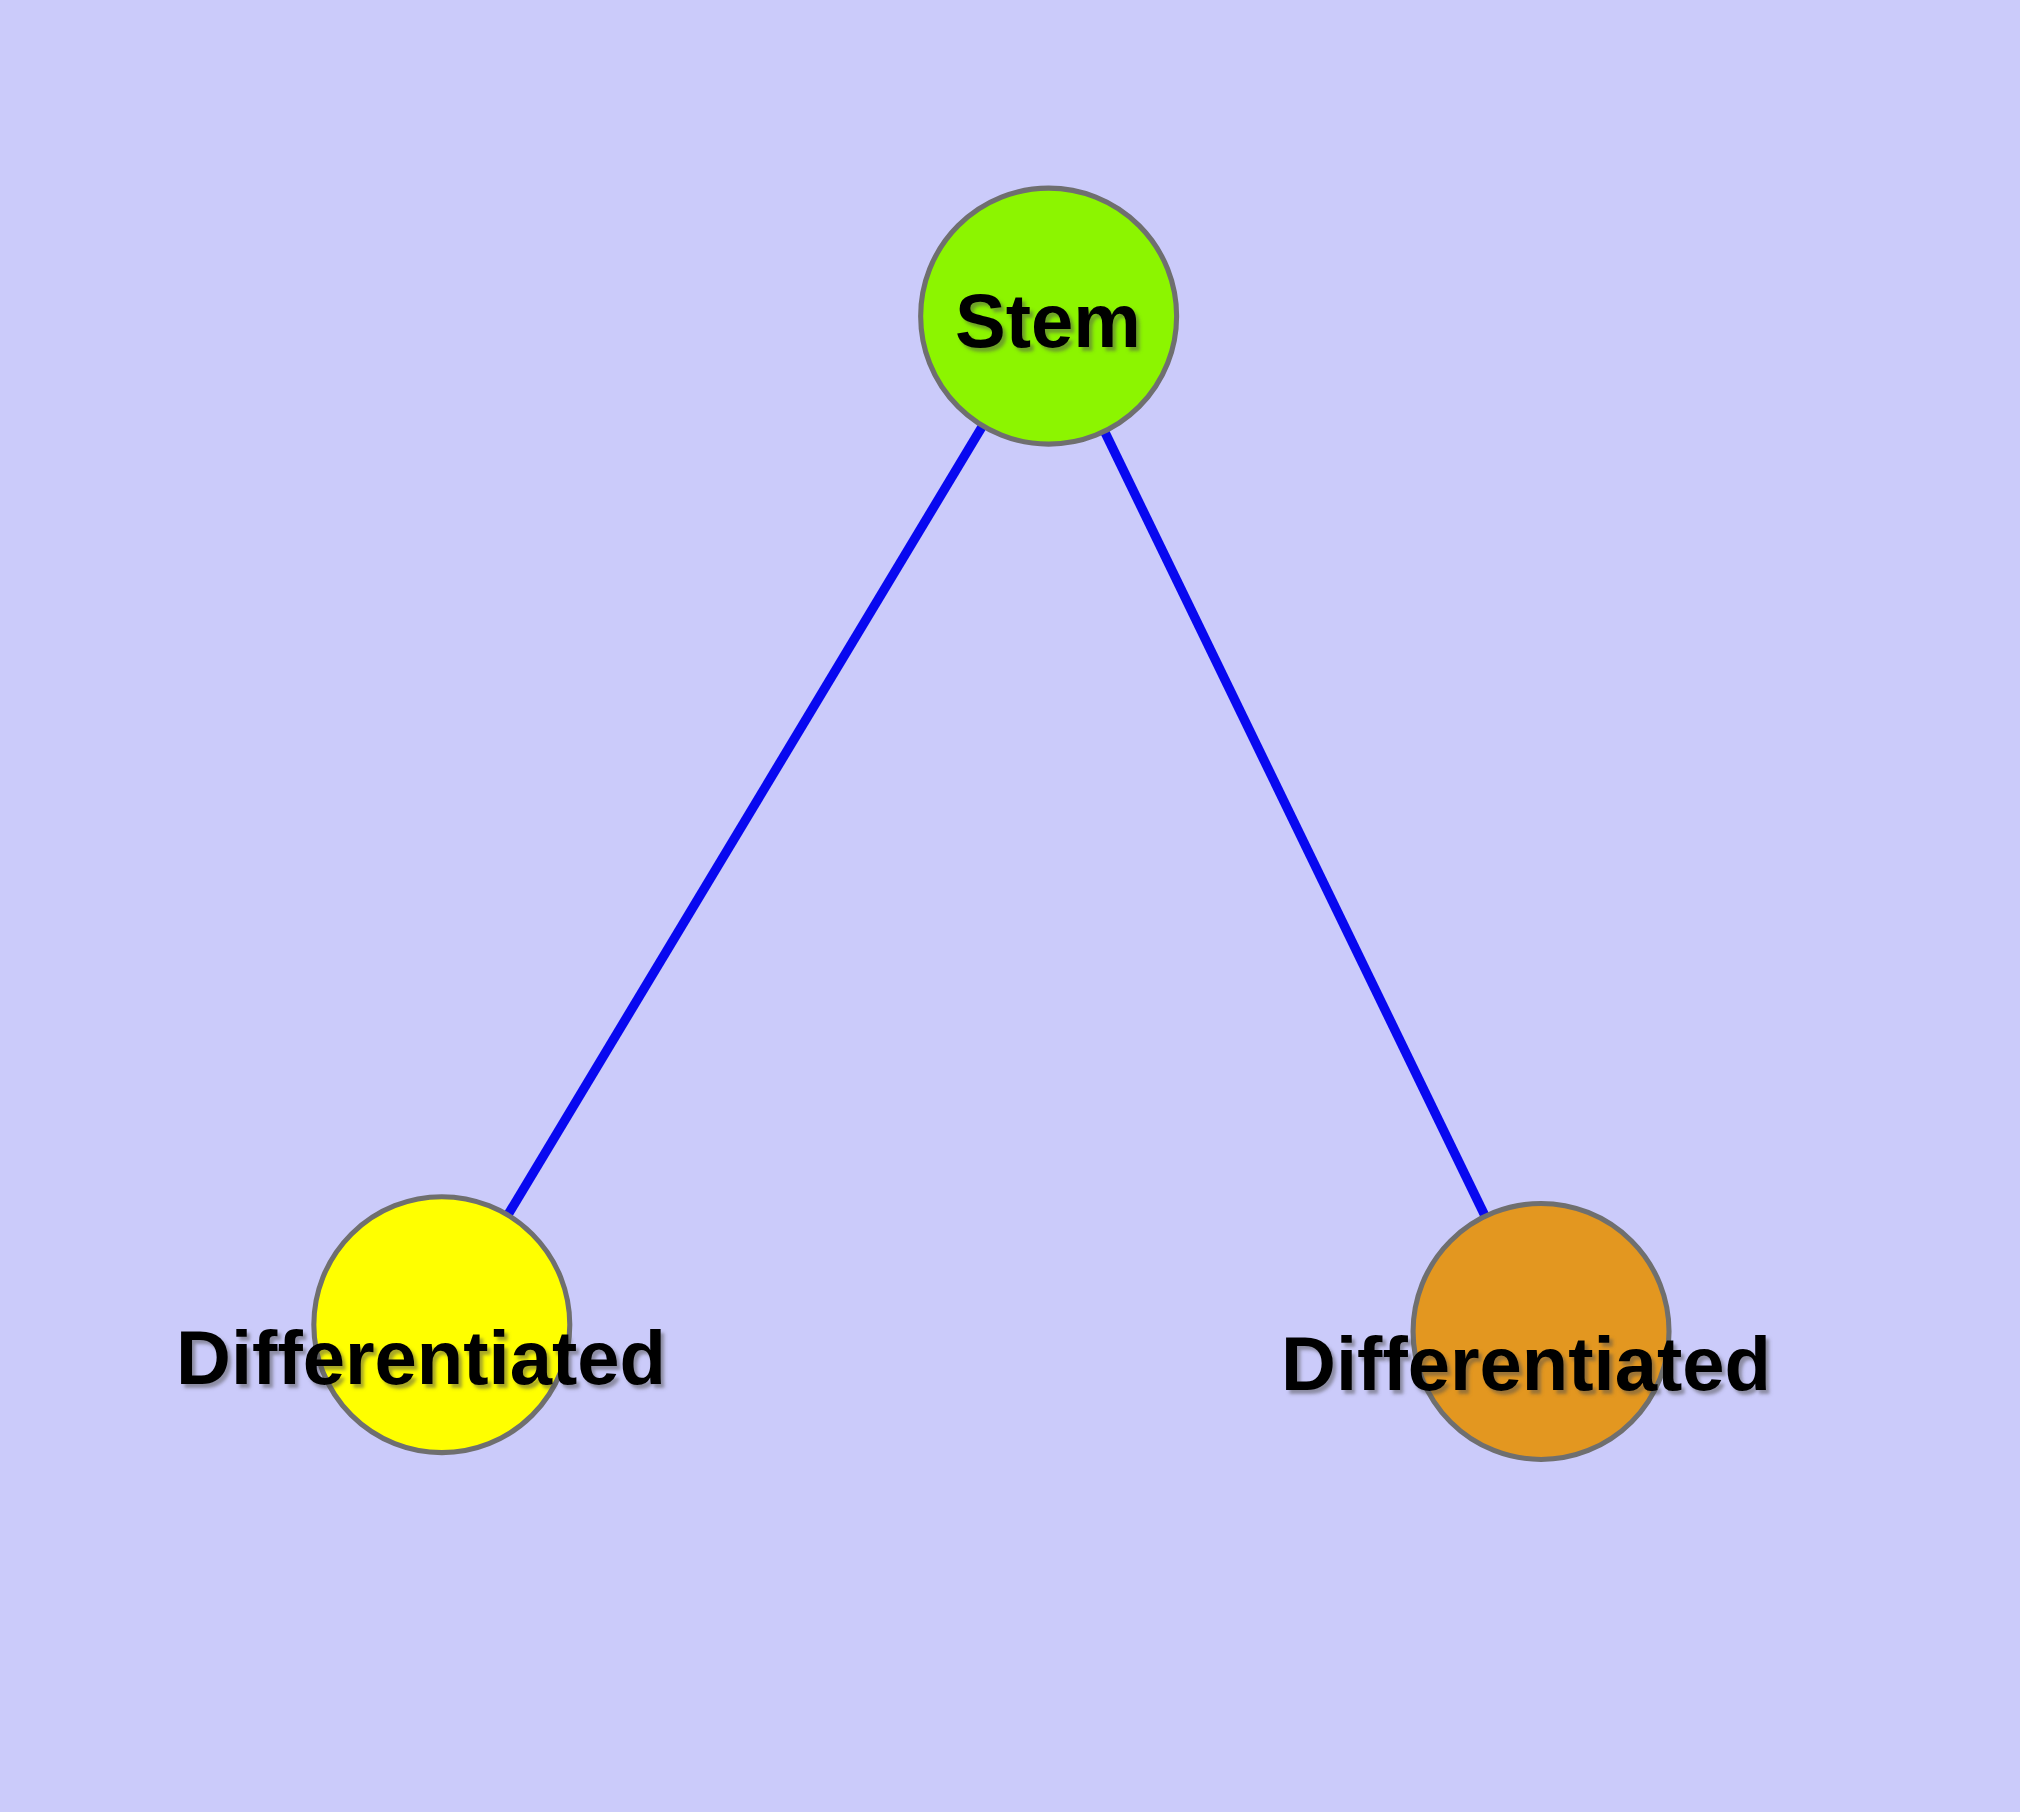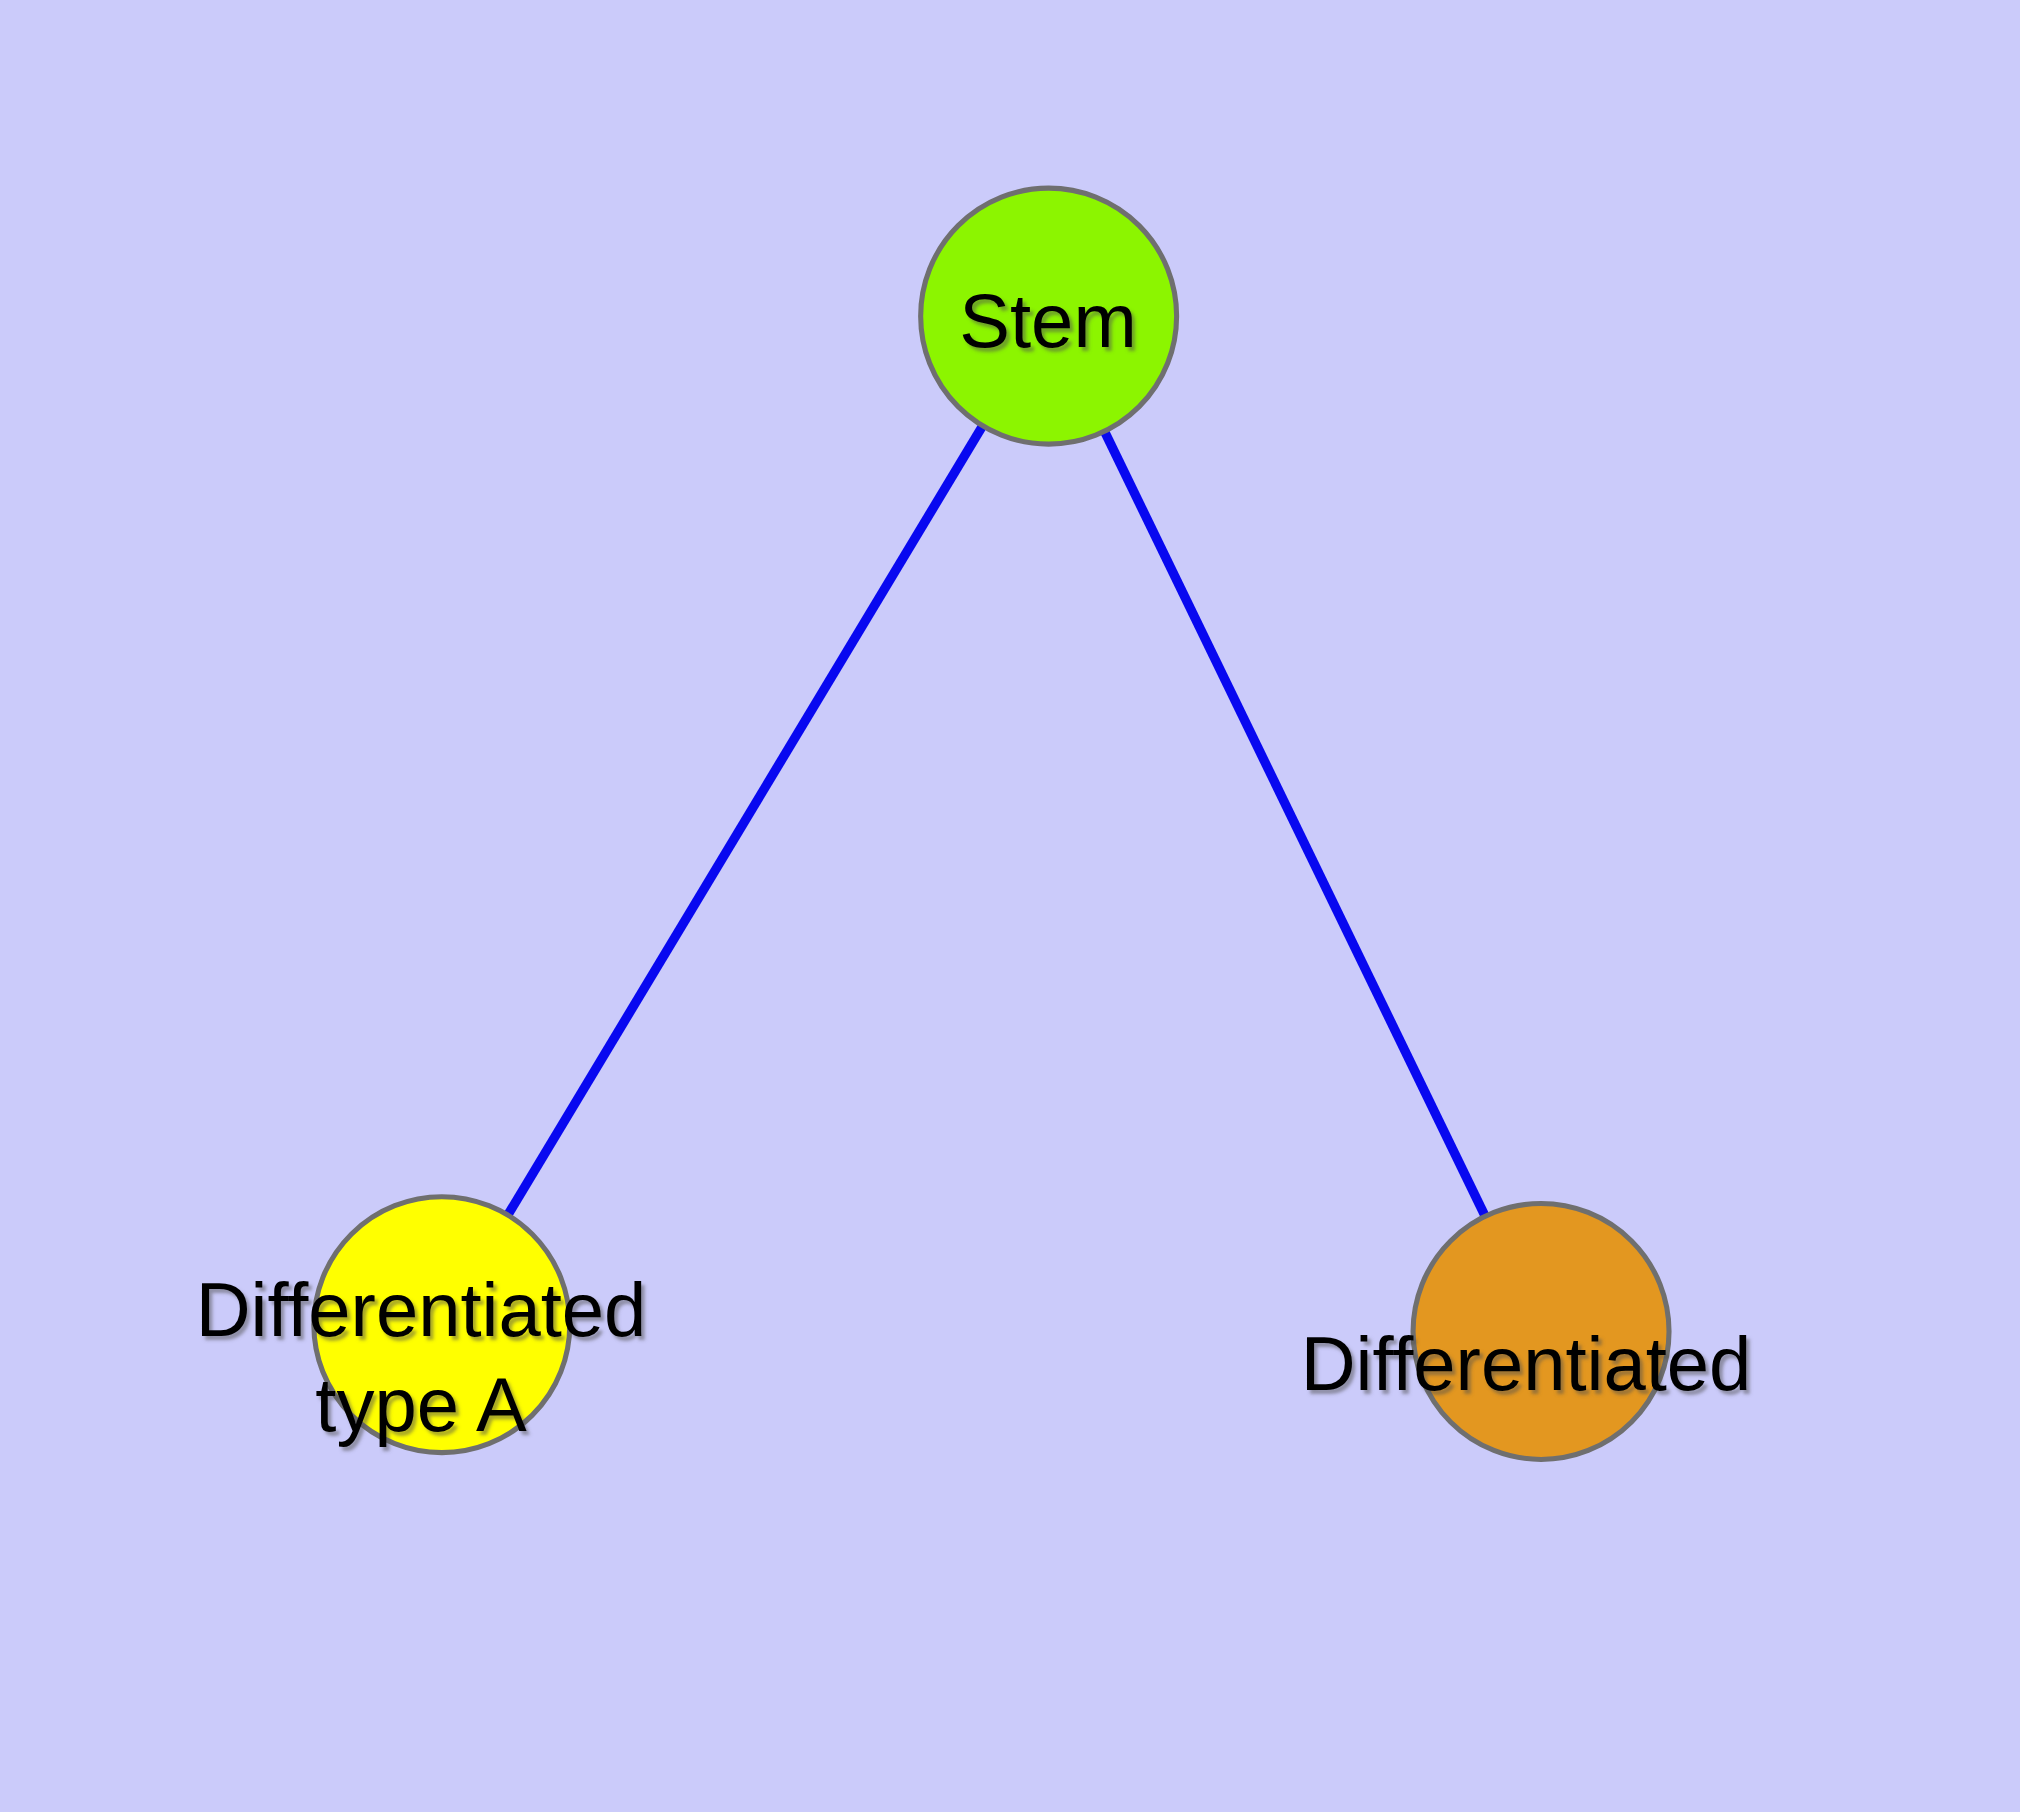--- a/index.html
+++ b/index.html
@@ -28,22 +28,21 @@
   .canvas svg line {
     stroke-width: 11px;
     stroke-linecap: butt;
   }
   .canvas svg circle {
     stroke-width: 6px;
   }
   .node-label {
     position: absolute;
     transform: translate(-50%, -50%);
-    text-align: center;
-    font-weight: normal;
+    font-weight: bold;
     font-size: 76px;
     line-height: 95px;
     white-space: nowrap;
     color: #000000;
     text-shadow: 3.4px 4.2px 3.4px rgba(80, 80, 80, 0.5);
   }
   .node-label span {
     display: block;
   }
   .node-label span:empty {
@@ -62,20 +61,19 @@
     <circle cx="1818" cy="1571" r="151" fill="#E39720" stroke="#6F6F6F"></circle>
   </svg>
 
   <div class="node-label" style="left: 1048px; top: 320px; color: rgb(0, 0, 0);">
     <span>Stem</span>
 
   </div>
 
   <div class="node-label" style="left: 421px; top: 1357px; color: rgb(0, 0, 0);">
     <span>Differentiated</span>
-    <span>type A</span>
   </div>
 
   <div class="node-label" style="left: 1526px; top: 1363px; color: rgb(0, 0, 0);">
     <span>Differentiated</span>
   </div>
 </div>
 
 
 </body></html>

